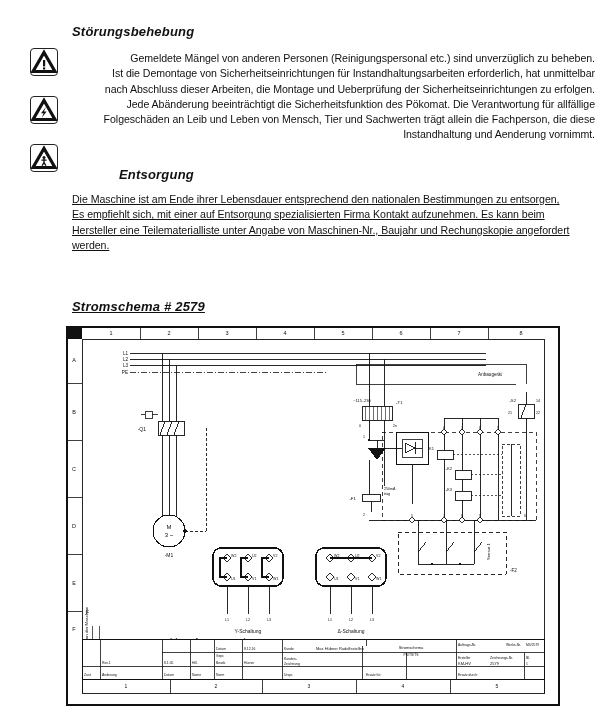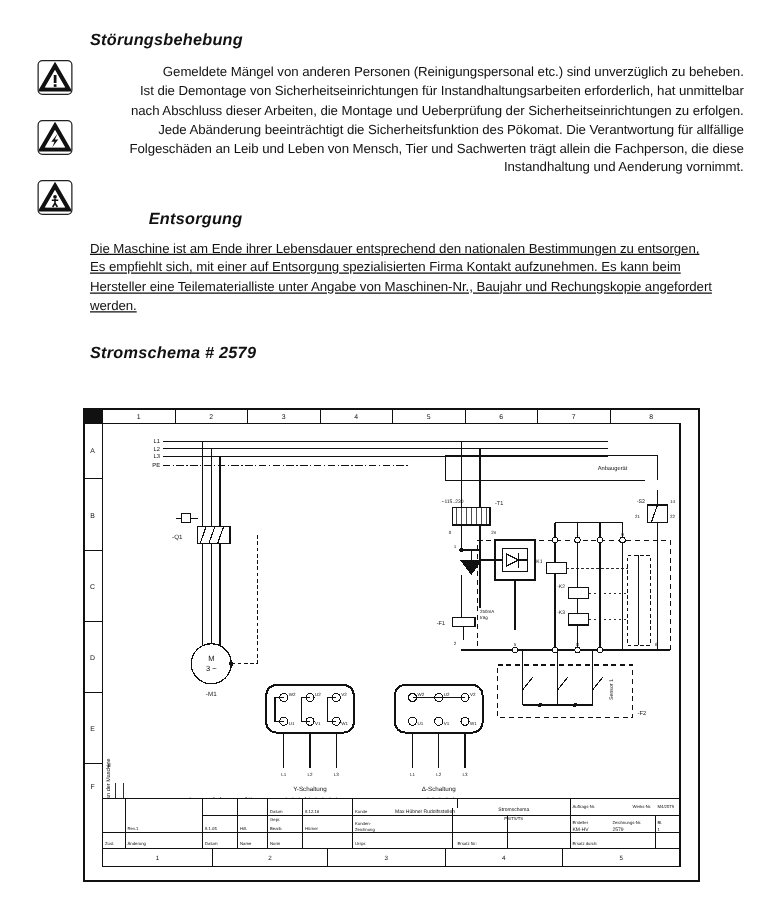--- a/index.html
+++ b/index.html
@@ -20,21 +20,21 @@
 
   .heading {
     position: absolute;
     font-size: 13px;
     font-weight: bold;
     font-style: italic;
     letter-spacing: 0.2px;
   }
   #heading-stoerung { left: 72px; top: 24px; }
   #heading-entsorgung { left: 72px; top: 167px; margin-left: 47px; }
-  #heading-stromschema { left: 72px; top: 274px; }
+  #heading-stromschema { left: 72px; top: 299px; text-decoration: underline; }
 
   .para {
     position: absolute;
     font-size: 10.6px;
     line-height: 15.3px;
     letter-spacing: -0.05px;
     white-space: pre-line;
   }
   #para-stoerung { left: 75px; top: 51px; width: 520px; text-align: right; }
   #para-entsorgung { left: 72px; top: 192px; width: 520px; text-decoration: underline; }

